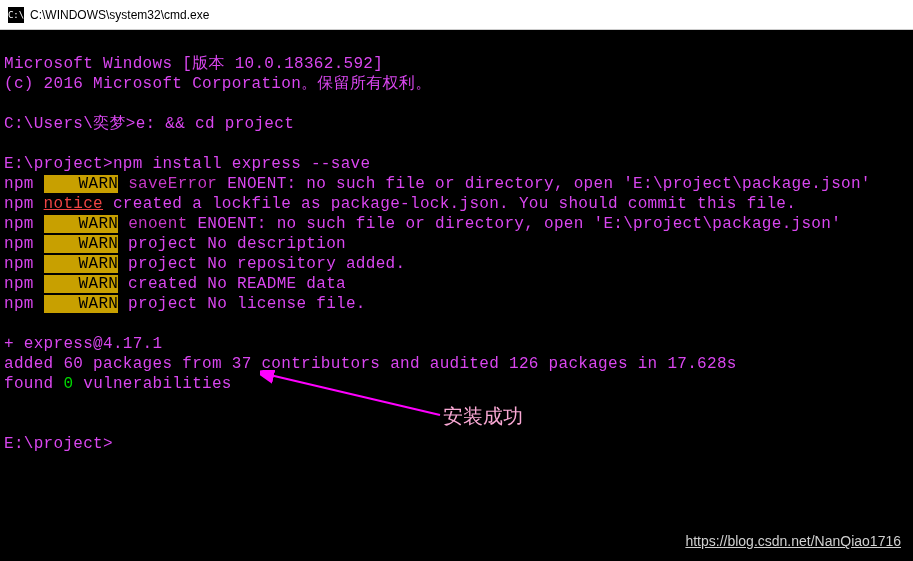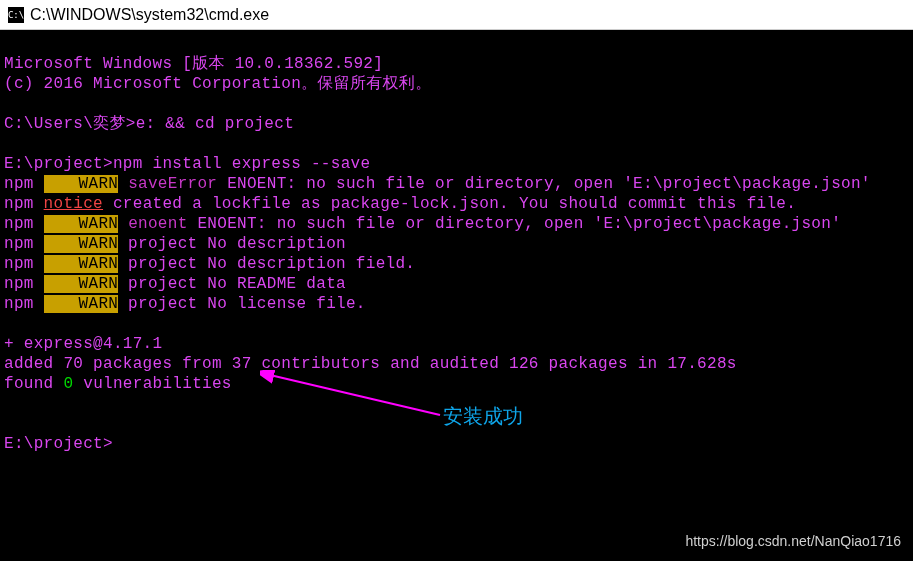--- a/index.html
+++ b/index.html
@@ -26,21 +26,21 @@
       margin-right: 6px;
       display: flex;
       align-items: center;
       justify-content: center;
       font-size: 9px;
       color: #fff;
       font-family: monospace;
     }
     .titlebar-text {
       color: #000;
-      font-size: 16px;
+      font-size: 12px;
       font-family: "Segoe UI", sans-serif;
       text-align: right;
     }
     .terminal {
       background: #000;
       color: #ccc;
       padding: 4px 4px;
       font-size: 16px;
       line-height: 20px;
       white-space: pre;
@@ -60,31 +60,32 @@
       left: 260px;
       top: 370px;
       width: 200px;
       height: 50px;
       pointer-events: none;
     }
     .annotation-text {
       position: absolute;
       left: 443px;
       top: 403px;
-      color: #0ea5e9;
+      color: #f9a8d4;
       font-size: 20px;
       font-family: Liberation Sans, sans-serif;
     }
     .watermark {
       position: absolute;
       right: 12px;
       bottom: 12px;
       color: #d0d0d0;
       font-size: 14px;
       font-family: "Segoe UI", sans-serif;
+      text-decoration: underline;
     }
   </style>
 </head>
 <body>
 
 <div class="titlebar">
   <div class="titlebar-icon">C:\</div>
   <div class="titlebar-text">C:\WINDOWS\system32\cmd.exe</div>
 </div>
 
@@ -92,26 +93,26 @@
 <span class="white">Microsoft Windows [版本 10.0.18362.592]</span>
 <span class="white">(c) 2016 Microsoft Corporation。保留所有权利。</span>
 
 <span class="white">C:\Users\奕梦&gt;</span><span class="white">e: &amp;&amp; cd project</span>
 
 <span class="white">E:\project&gt;</span><span class="white">npm install express --save</span>
 <span class="white">npm </span><span class="highlight-warn">WARN</span><span> </span><span class="magenta">saveError</span><span class="white"> ENOENT: no such file or directory, open 'E:\project\package.json'</span>
 <span class="white">npm </span><span class="blue-underline">notice</span><span class="white"> created a lockfile as package-lock.json. You should commit this file.</span>
 <span class="white">npm </span><span class="highlight-warn">WARN</span><span> </span><span class="magenta">enoent</span><span class="white"> ENOENT: no such file or directory, open 'E:\project\package.json'</span>
 <span class="white">npm </span><span class="highlight-warn">WARN</span><span class="white"> project No description</span>
-<span class="white">npm </span><span class="highlight-warn">WARN</span><span class="white"> project No description field.</span>
-<span class="white">npm </span><span class="highlight-warn">WARN</span><span class="white"> project No README data</span>
+<span class="white">npm </span><span class="highlight-warn">WARN</span><span class="white"> project No repository added.</span>
+<span class="white">npm </span><span class="highlight-warn">WARN</span><span class="white"> created No README data</span>
 <span class="white">npm </span><span class="highlight-warn">WARN</span><span class="white"> project No license file.</span>
 
 <span class="white">+ express@4.17.1</span>
-<span class="white">added 70 packages from 37 contributors and audited 126 packages in 17.628s</span>
+<span class="white">added 60 packages from 37 contributors and audited 126 packages in 17.628s</span>
 <span class="white">found </span><span class="green">0</span><span class="white"> vulnerabilities</span>
 
 
 <span class="white">E:\project&gt;</span>
 </div>
 
 <svg class="annotation-arrow" viewBox="0 0 200 50">
   <defs>
     <marker id="arrowhead" markerWidth="10" markerHeight="8" refX="2" refY="4" orient="auto">
       <polygon points="0 0, 10 4, 0 8" fill="#ff00ff"></polygon>

